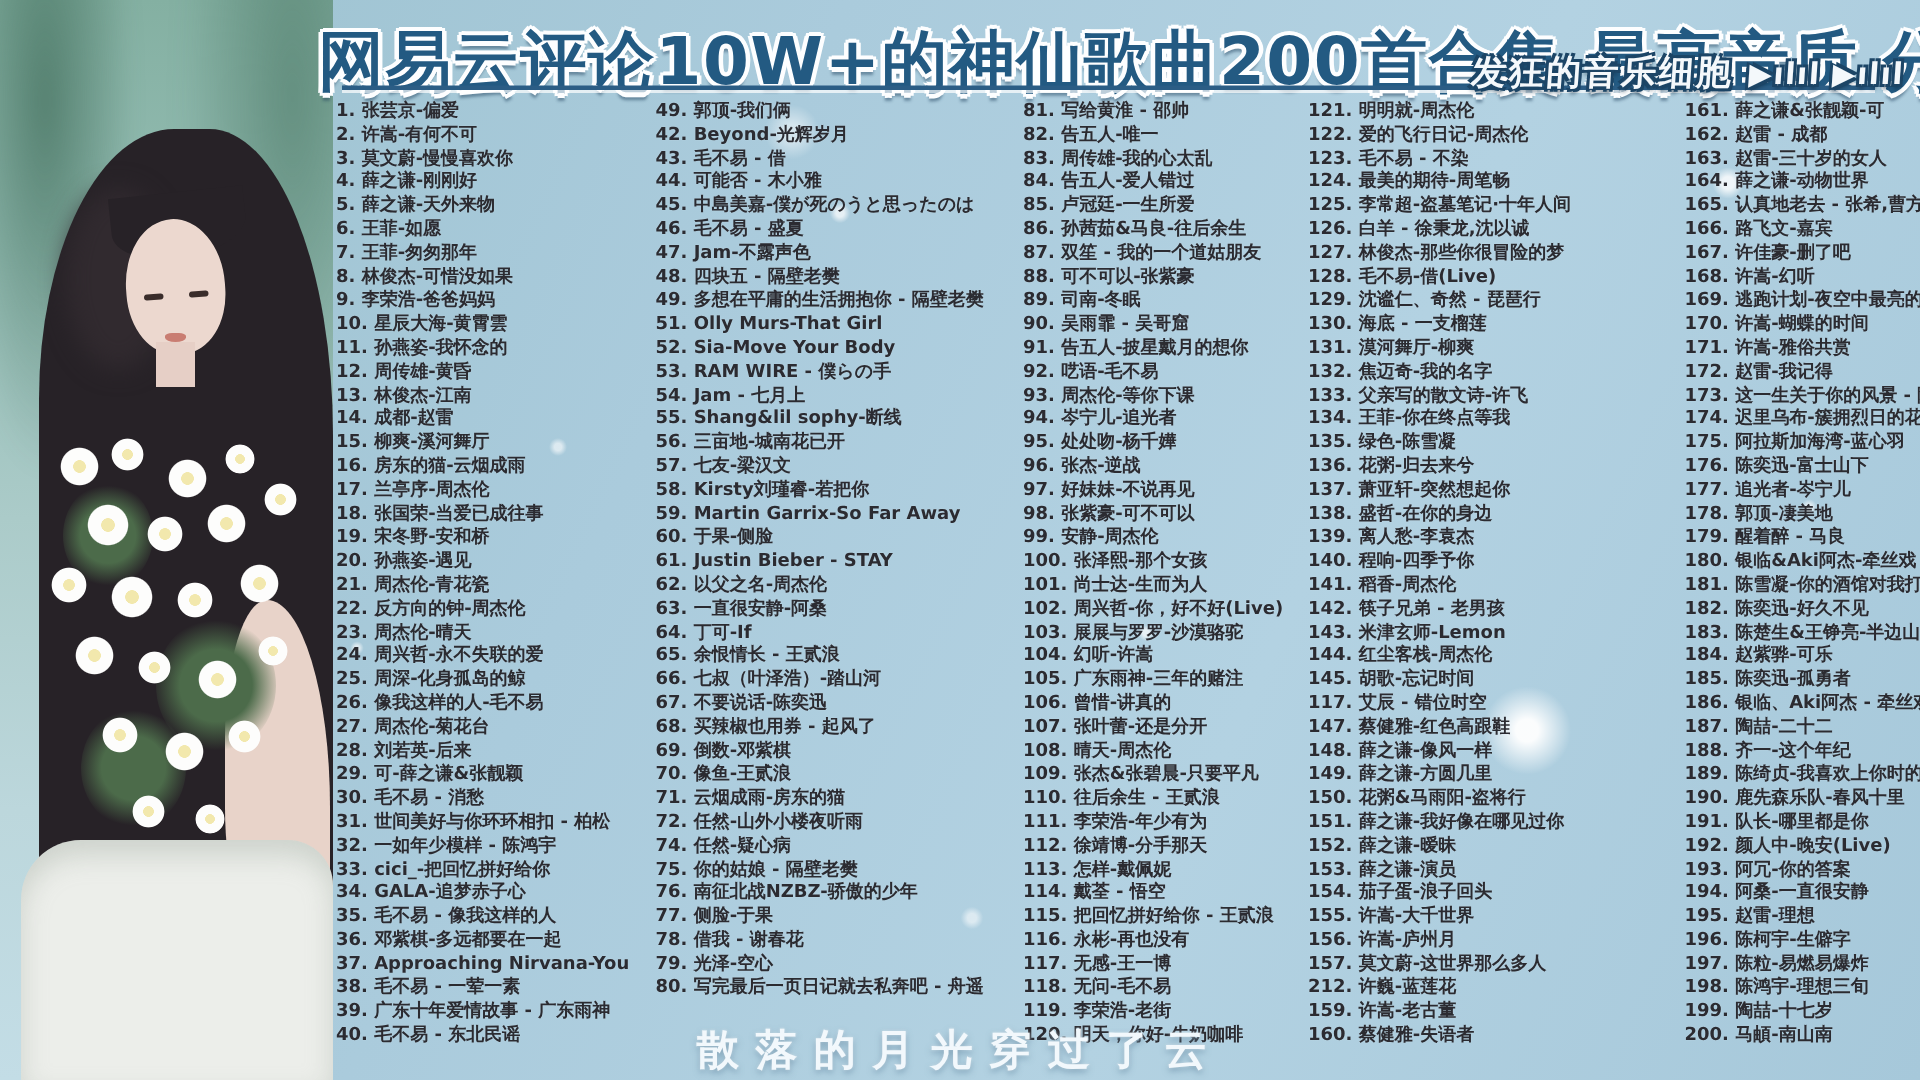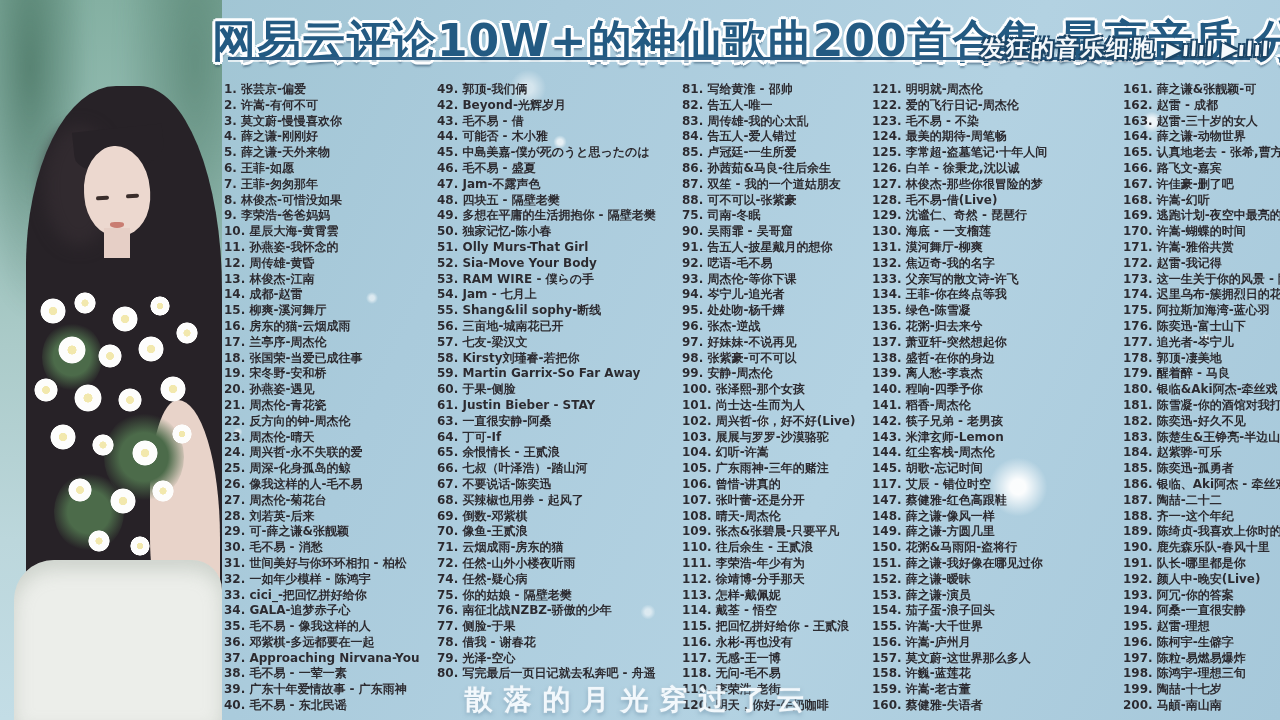--- a/index.html
+++ b/index.html
@@ -57,21 +57,21 @@
     box-shadow:0 2px 0 rgba(255,255,255,.7);}
 
   
   .watermark{position:absolute;right:10px;top:33px;display:flex;align-items:center;gap:10px;
     color:#f4f8fb;font-weight:800;font-size:23px;letter-spacing:2px;transform:skewX(-4deg);
     text-shadow:-2px -2px 0 #1c4566,2px -2px 0 #1c4566,-2px 2px 0 #1c4566,2px 2px 0 #1c4566,0 3px 3px rgba(14,40,62,.6);}
   .watermark .icons{font-size:20px;letter-spacing:1px;}
 
   
   .songs{position:absolute;left:0;top:66px;width:1280px;height:634px;}
-  .col{position:absolute;top:16px;}
+  .col{position:absolute;top:0;}
   .col-0{left:224px;width:212px;}
   .col-1{left:437px;width:244px;}
   .col-2{left:682px;width:189px;}
   .col-3{left:872px;width:222px;}
   .col-4{left:1095px;width:183px;margin-left:28px;}
   .song{height:15.8px;line-height:15.8px;font-size:12px;font-weight:700;color:#2b2b31;
     white-space:nowrap;text-shadow:0 0 1px rgba(255,255,255,.25);}
 
   
   .lyric{position:absolute;left:0;right:0;bottom:1px;text-align:center;
@@ -177,32 +177,32 @@
     <div class="col col-1">
         <div class="song">49. 郭顶-我们俩</div>
         <div class="song">42. Beyond-光辉岁月</div>
         <div class="song">43. 毛不易 - 借</div>
         <div class="song">44. 可能否 - 木小雅</div>
         <div class="song">45. 中島美嘉-僕が死のうと思ったのは</div>
         <div class="song">46. 毛不易 - 盛夏</div>
         <div class="song">47. Jam-不露声色</div>
         <div class="song">48. 四块五 - 隔壁老樊</div>
         <div class="song">49. 多想在平庸的生活拥抱你 - 隔壁老樊</div>
-        <div class="song">50. 独家记忆-陈小春</div>
         <div class="song">51. Olly Murs-That Girl</div>
         <div class="song">52. Sia-Move Your Body</div>
         <div class="song">53. RAM WIRE - 僕らの手</div>
         <div class="song">54. Jam - 七月上</div>
         <div class="song">55. Shang&amp;lil sophy-断线</div>
         <div class="song">56. 三亩地-城南花已开</div>
         <div class="song">57. 七友-梁汉文</div>
         <div class="song">58. Kirsty刘瑾睿-若把你</div>
         <div class="song">59. Martin Garrix-So Far Away</div>
         <div class="song">60. 于果-侧脸</div>
         <div class="song">61. Justin Bieber - STAY</div>
+        <div class="song">62. 以父之名-周杰伦</div>
         <div class="song">63. 一直很安静-阿桑</div>
         <div class="song">64. 丁可-If</div>
         <div class="song">65. 余恨情长 - 王贰浪</div>
         <div class="song">66. 七叔（叶泽浩）-踏山河</div>
         <div class="song">67. 不要说话-陈奕迅</div>
         <div class="song">68. 买辣椒也用券 - 起风了</div>
         <div class="song">69. 倒数-邓紫棋</div>
         <div class="song">70. 像鱼-王贰浪</div>
         <div class="song">71. 云烟成雨-房东的猫</div>
         <div class="song">72. 任然-山外小楼夜听雨</div>
@@ -216,21 +216,21 @@
       </div>
     <div class="col col-2">
         <div class="song">81. 写给黄淮 - 邵帅</div>
         <div class="song">82. 告五人-唯一</div>
         <div class="song">83. 周传雄-我的心太乱</div>
         <div class="song">84. 告五人-爱人错过</div>
         <div class="song">85. 卢冠廷-一生所爱</div>
         <div class="song">86. 孙茜茹&amp;马良-往后余生</div>
         <div class="song">87. 双笙 - 我的一个道姑朋友</div>
         <div class="song">88. 可不可以-张紫豪</div>
-        <div class="song">75. 司南-冬眠</div>
+        <div class="song">89. 司南-冬眠</div>
         <div class="song">90. 吴雨霏 - 吴哥窟</div>
         <div class="song">91. 告五人-披星戴月的想你</div>
         <div class="song">92. 呓语-毛不易</div>
         <div class="song">93. 周杰伦-等你下课</div>
         <div class="song">94. 岑宁儿-追光者</div>
         <div class="song">95. 处处吻-杨千嬅</div>
         <div class="song">96. 张杰-逆战</div>
         <div class="song">97. 好妹妹-不说再见</div>
         <div class="song">98. 张紫豪-可不可以</div>
         <div class="song">99. 安静-周杰伦</div>
@@ -287,21 +287,21 @@
         <div class="song">148. 薛之谦-像风一样</div>
         <div class="song">149. 薛之谦-方圆几里</div>
         <div class="song">150. 花粥&amp;马雨阳-盗将行</div>
         <div class="song">151. 薛之谦-我好像在哪见过你</div>
         <div class="song">152. 薛之谦-暧昧</div>
         <div class="song">153. 薛之谦-演员</div>
         <div class="song">154. 茄子蛋-浪子回头</div>
         <div class="song">155. 许嵩-大千世界</div>
         <div class="song">156. 许嵩-庐州月</div>
         <div class="song">157. 莫文蔚-这世界那么多人</div>
-        <div class="song">158. 许巍-蓝莲花</div>
+        <div class="song">212. 许巍-蓝莲花</div>
         <div class="song">159. 许嵩-老古董</div>
         <div class="song">160. 蔡健雅-失语者</div>
       </div>
     <div class="col col-4">
         <div class="song">161. 薛之谦&amp;张靓颖-可</div>
         <div class="song">162. 赵雷 - 成都</div>
         <div class="song">163. 赵雷-三十岁的女人</div>
         <div class="song">164. 薛之谦-动物世界</div>
         <div class="song">165. 认真地老去 - 张希,曹方</div>
         <div class="song">166. 路飞文-嘉宾</div>

